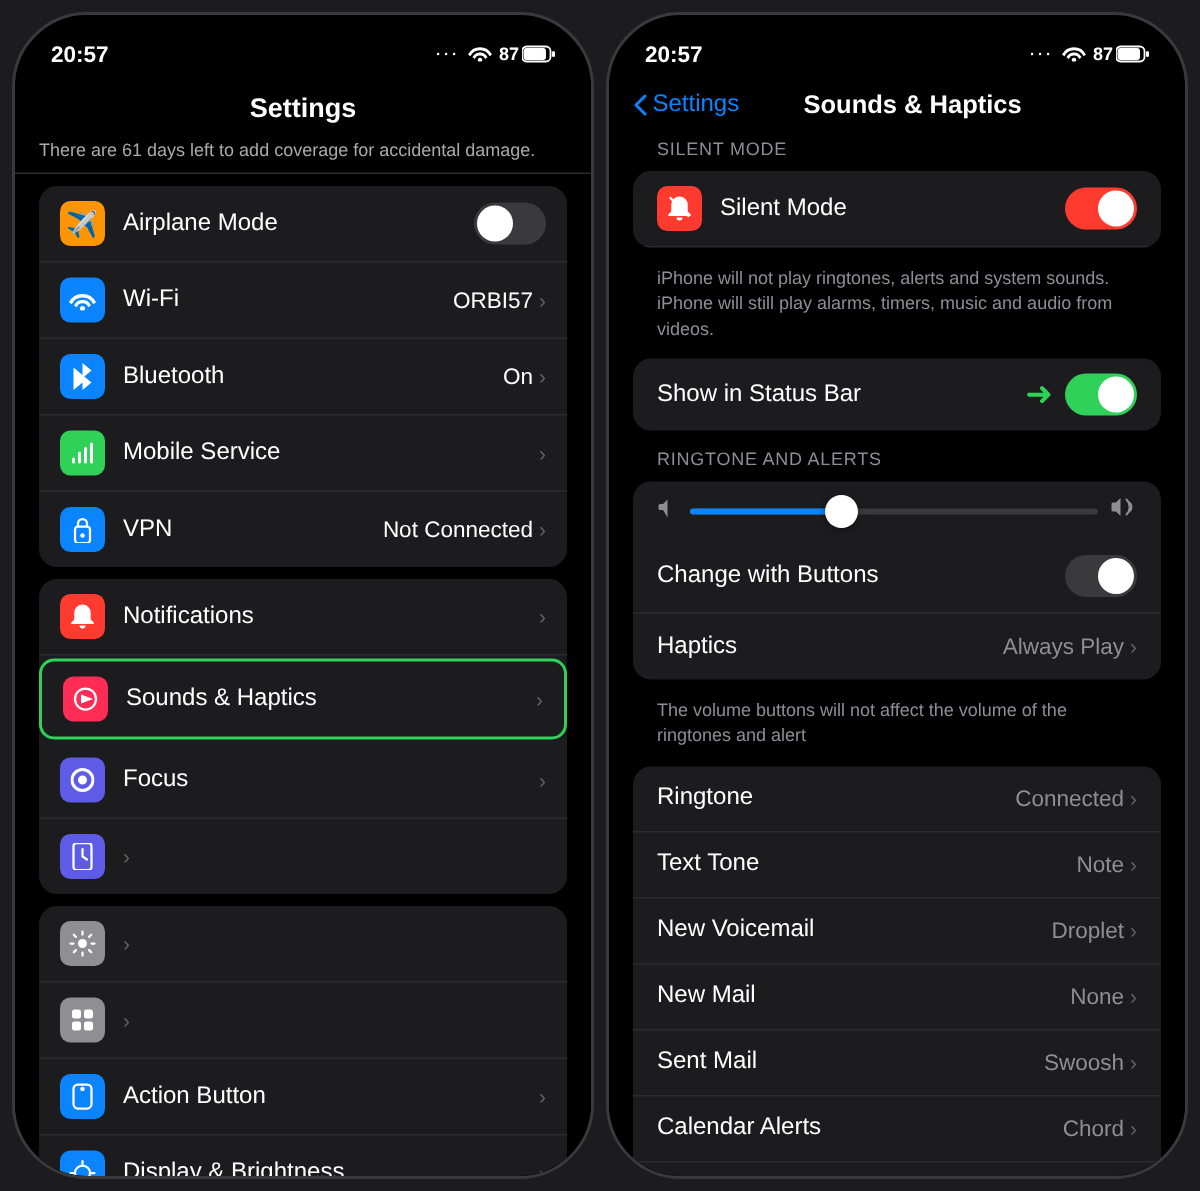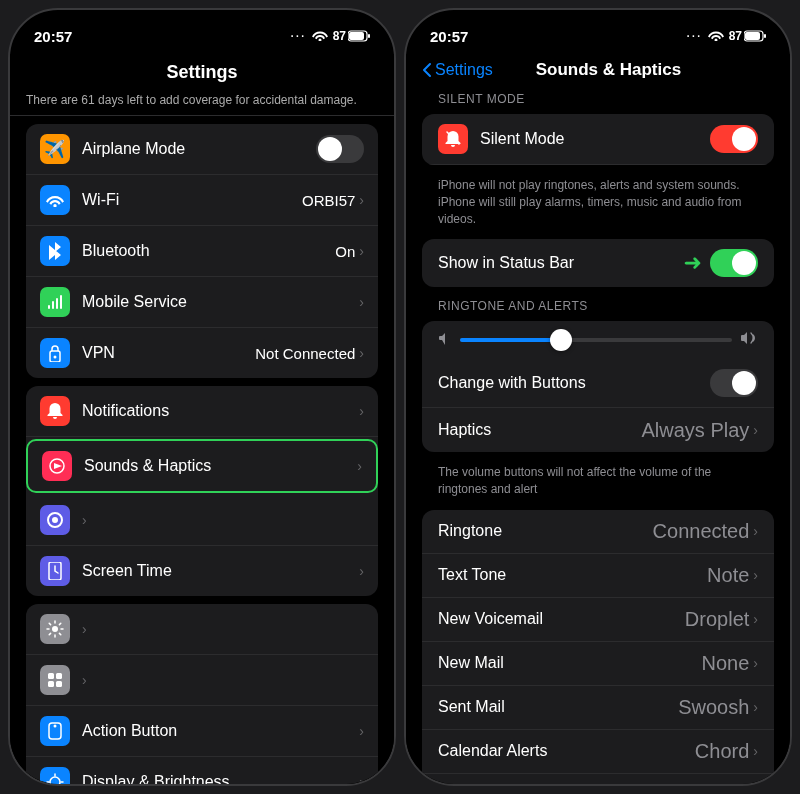--- a/index.html
+++ b/index.html
@@ -200,21 +200,21 @@
       border-bottom: 0.5px solid #2c2c2e;
       min-height: 44px;
     }
     .sounds-row:last-child { border-bottom: none; }
     .sounds-row-label {
       flex: 1;
       font-size: 16px;
       color: #fff;
     }
     .sounds-row-value {
-      font-size: 20px;
+      font-size: 15px;
       color: #8e8e93;
       margin-right: 4px;
     }
     .toggle-on {
       width: 48px;
       height: 28px;
       background: #ff3b30;
       border-radius: 14px;
       position: relative;
       flex-shrink: 0;
@@ -424,30 +424,30 @@
         </div>
         <span class="row-label">Sounds &amp; Haptics</span>
         <span class="chevron">›</span>
       </div>
       <div class="settings-row">
         <div class="row-icon" style="background:#5e5ce6;">
           <svg width="16" height="16" viewBox="0 0 16 16">
               <path d="M8 0a8 8 0 100 16A8 8 0 008 0zm0 2a6 6 0 110 12A6 6 0 018 2zm0 3a3 3 0 100 6A3 3 0 008 5z" fill="white"></path>
             </svg>
         </div>
+        <span class="row-label">Focus</span>
         <span class="chevron">›</span>
       </div>
       <div class="settings-row">
         <div class="row-icon" style="background:#5e5ce6;">
           <svg width="16" height="18" viewBox="0 0 16 18">
               <rect x="2" y="0" width="12" height="18" rx="2" fill="none" stroke="white" stroke-width="1.5"></rect>
               <path d="M8 4v5l3 2" fill="none" stroke="white" stroke-width="1.5" stroke-linecap="round"></path>
             </svg>
         </div>
-        <span class="row-label">Screen Time</span>
         <span class="chevron">›</span>
       </div>
     </div>
 
     <div class="settings-group">
       <div class="settings-row">
         <div class="row-icon" style="background:#8e8e93;">
           <svg width="18" height="18" viewBox="0 0 18 18">
               <circle cx="9" cy="9" r="3" fill="white"></circle>
               <path d="M9 1v2M9 15v2M1 9h2M15 9h2M3.2 3.2l1.4 1.4M13.4 13.4l1.4 1.4M3.2 14.8l1.4-1.4M13.4 4.6l1.4-1.4" stroke="white" stroke-width="1.5" stroke-linecap="round"></path>

